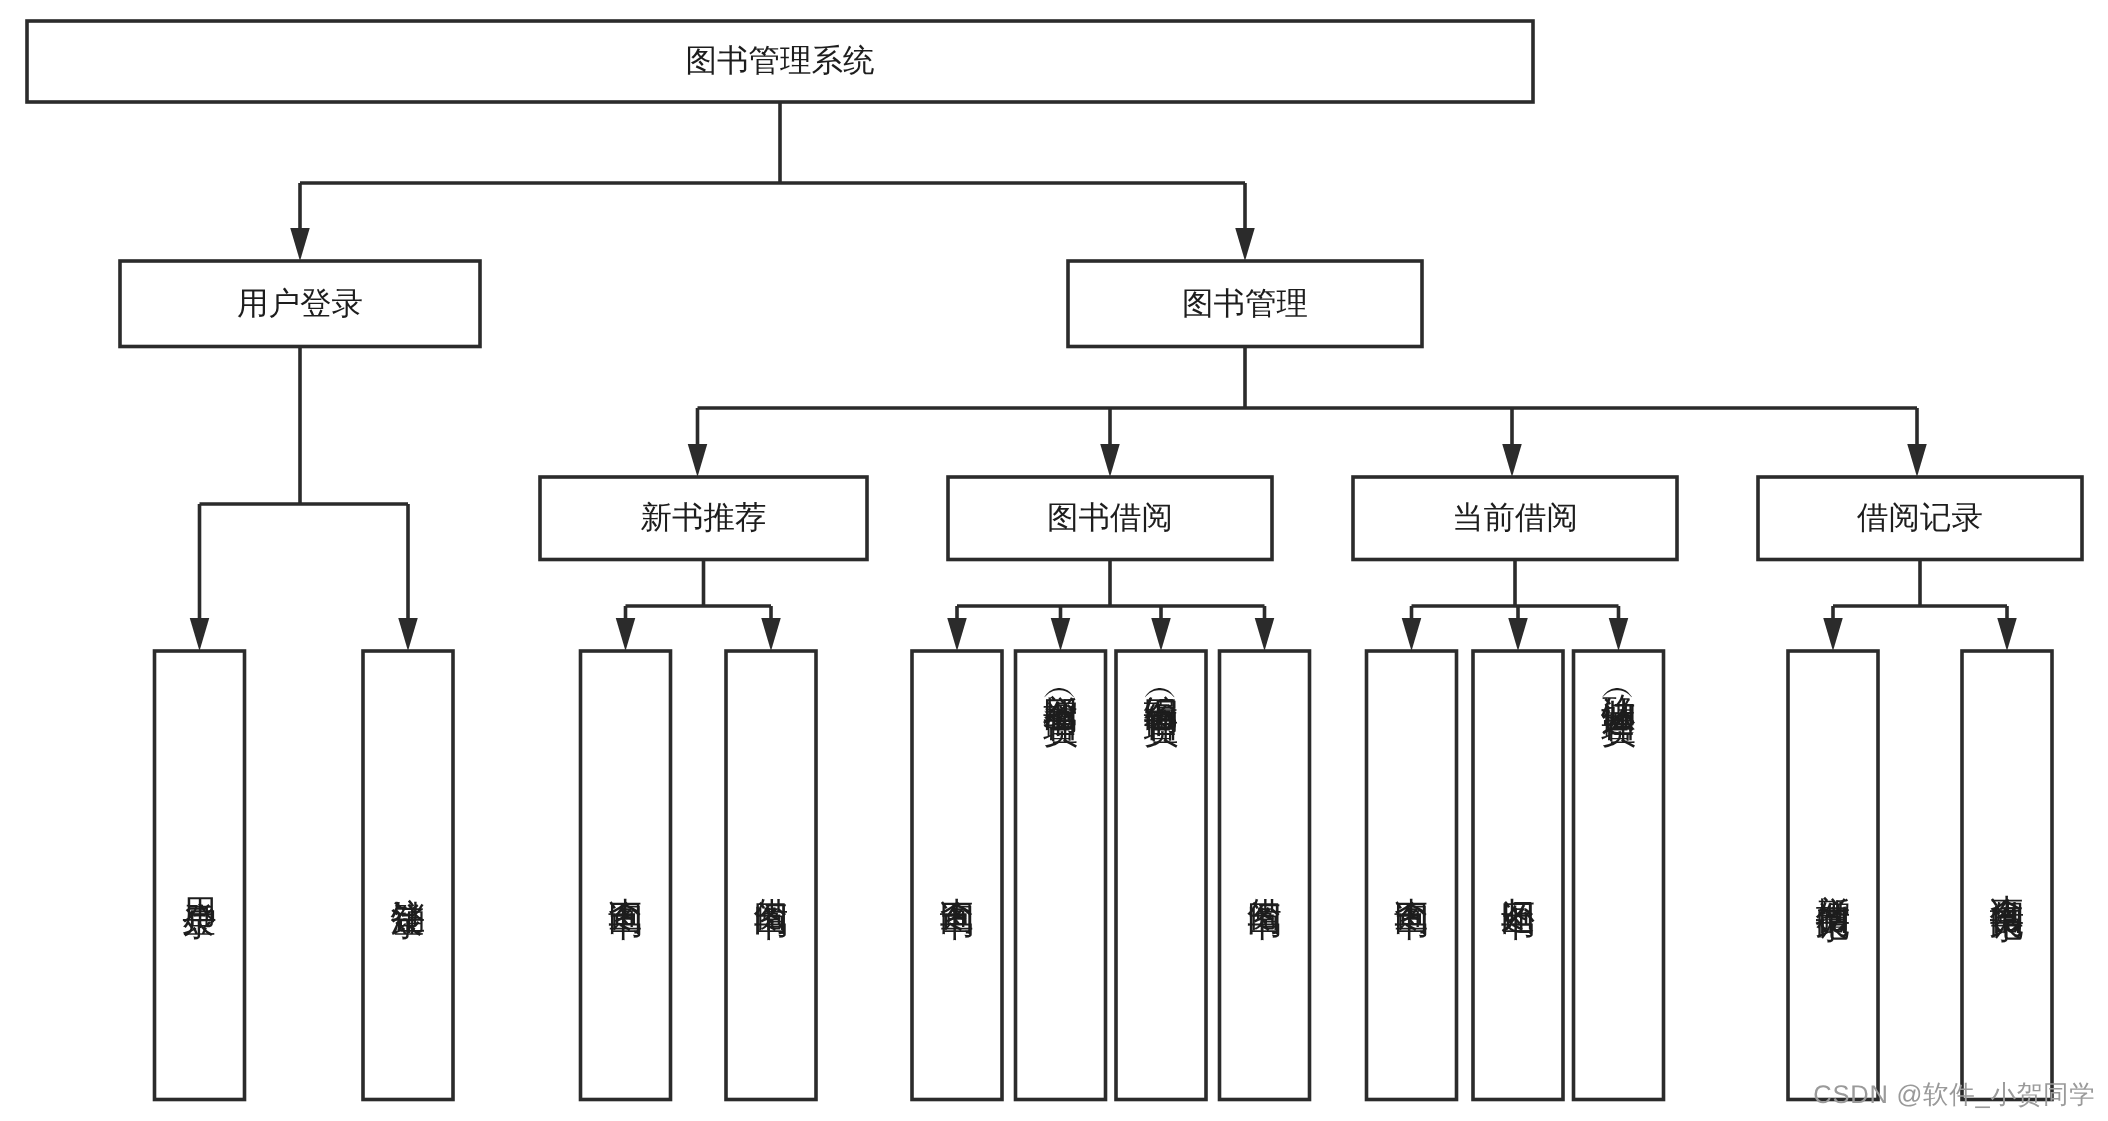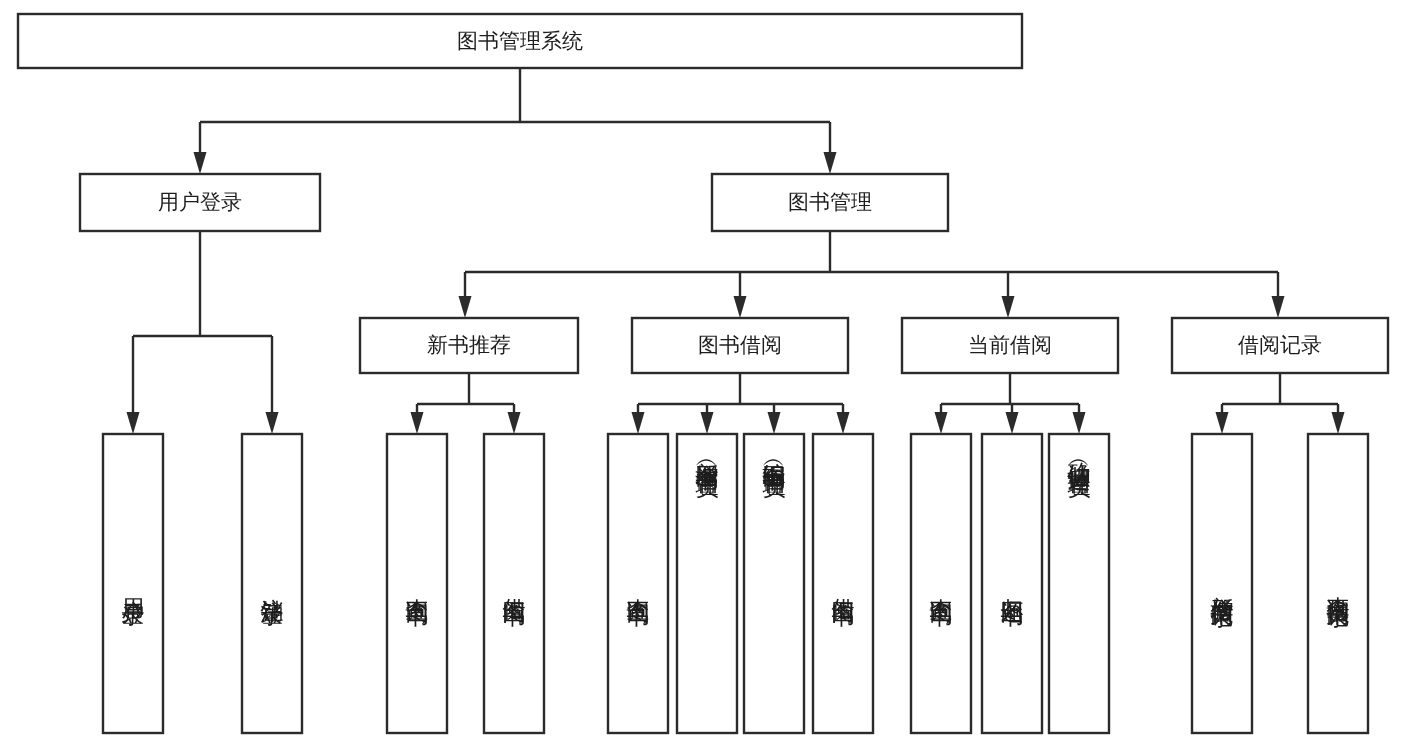--- a/index.html
+++ b/index.html
@@ -219,13 +219,14 @@
       <div class="vlabel-wrap top-aligned" style="left: 1049px; top: 434px; width: 60px; height: 299px; padding-top: 10px;">
         <span class="vlabel-text">确认归还（管理员）</span>
       </div>
       <div class="vlabel-wrap" style="left: 1192px; top: 434px; width: 60px; height: 299px; padding-top: 0px;">
         <span class="vlabel-text">新增借阅记录</span>
       </div>
       <div class="vlabel-wrap" style="left: 1308px; top: 434px; width: 60px; height: 299px; padding-top: 0px;">
         <span class="vlabel-text">查询借阅记录</span>
       </div>
     </div>
+  <div class="watermark">CSDN @软件_小贺同学</div>
 </div>
 
 </body></html>

